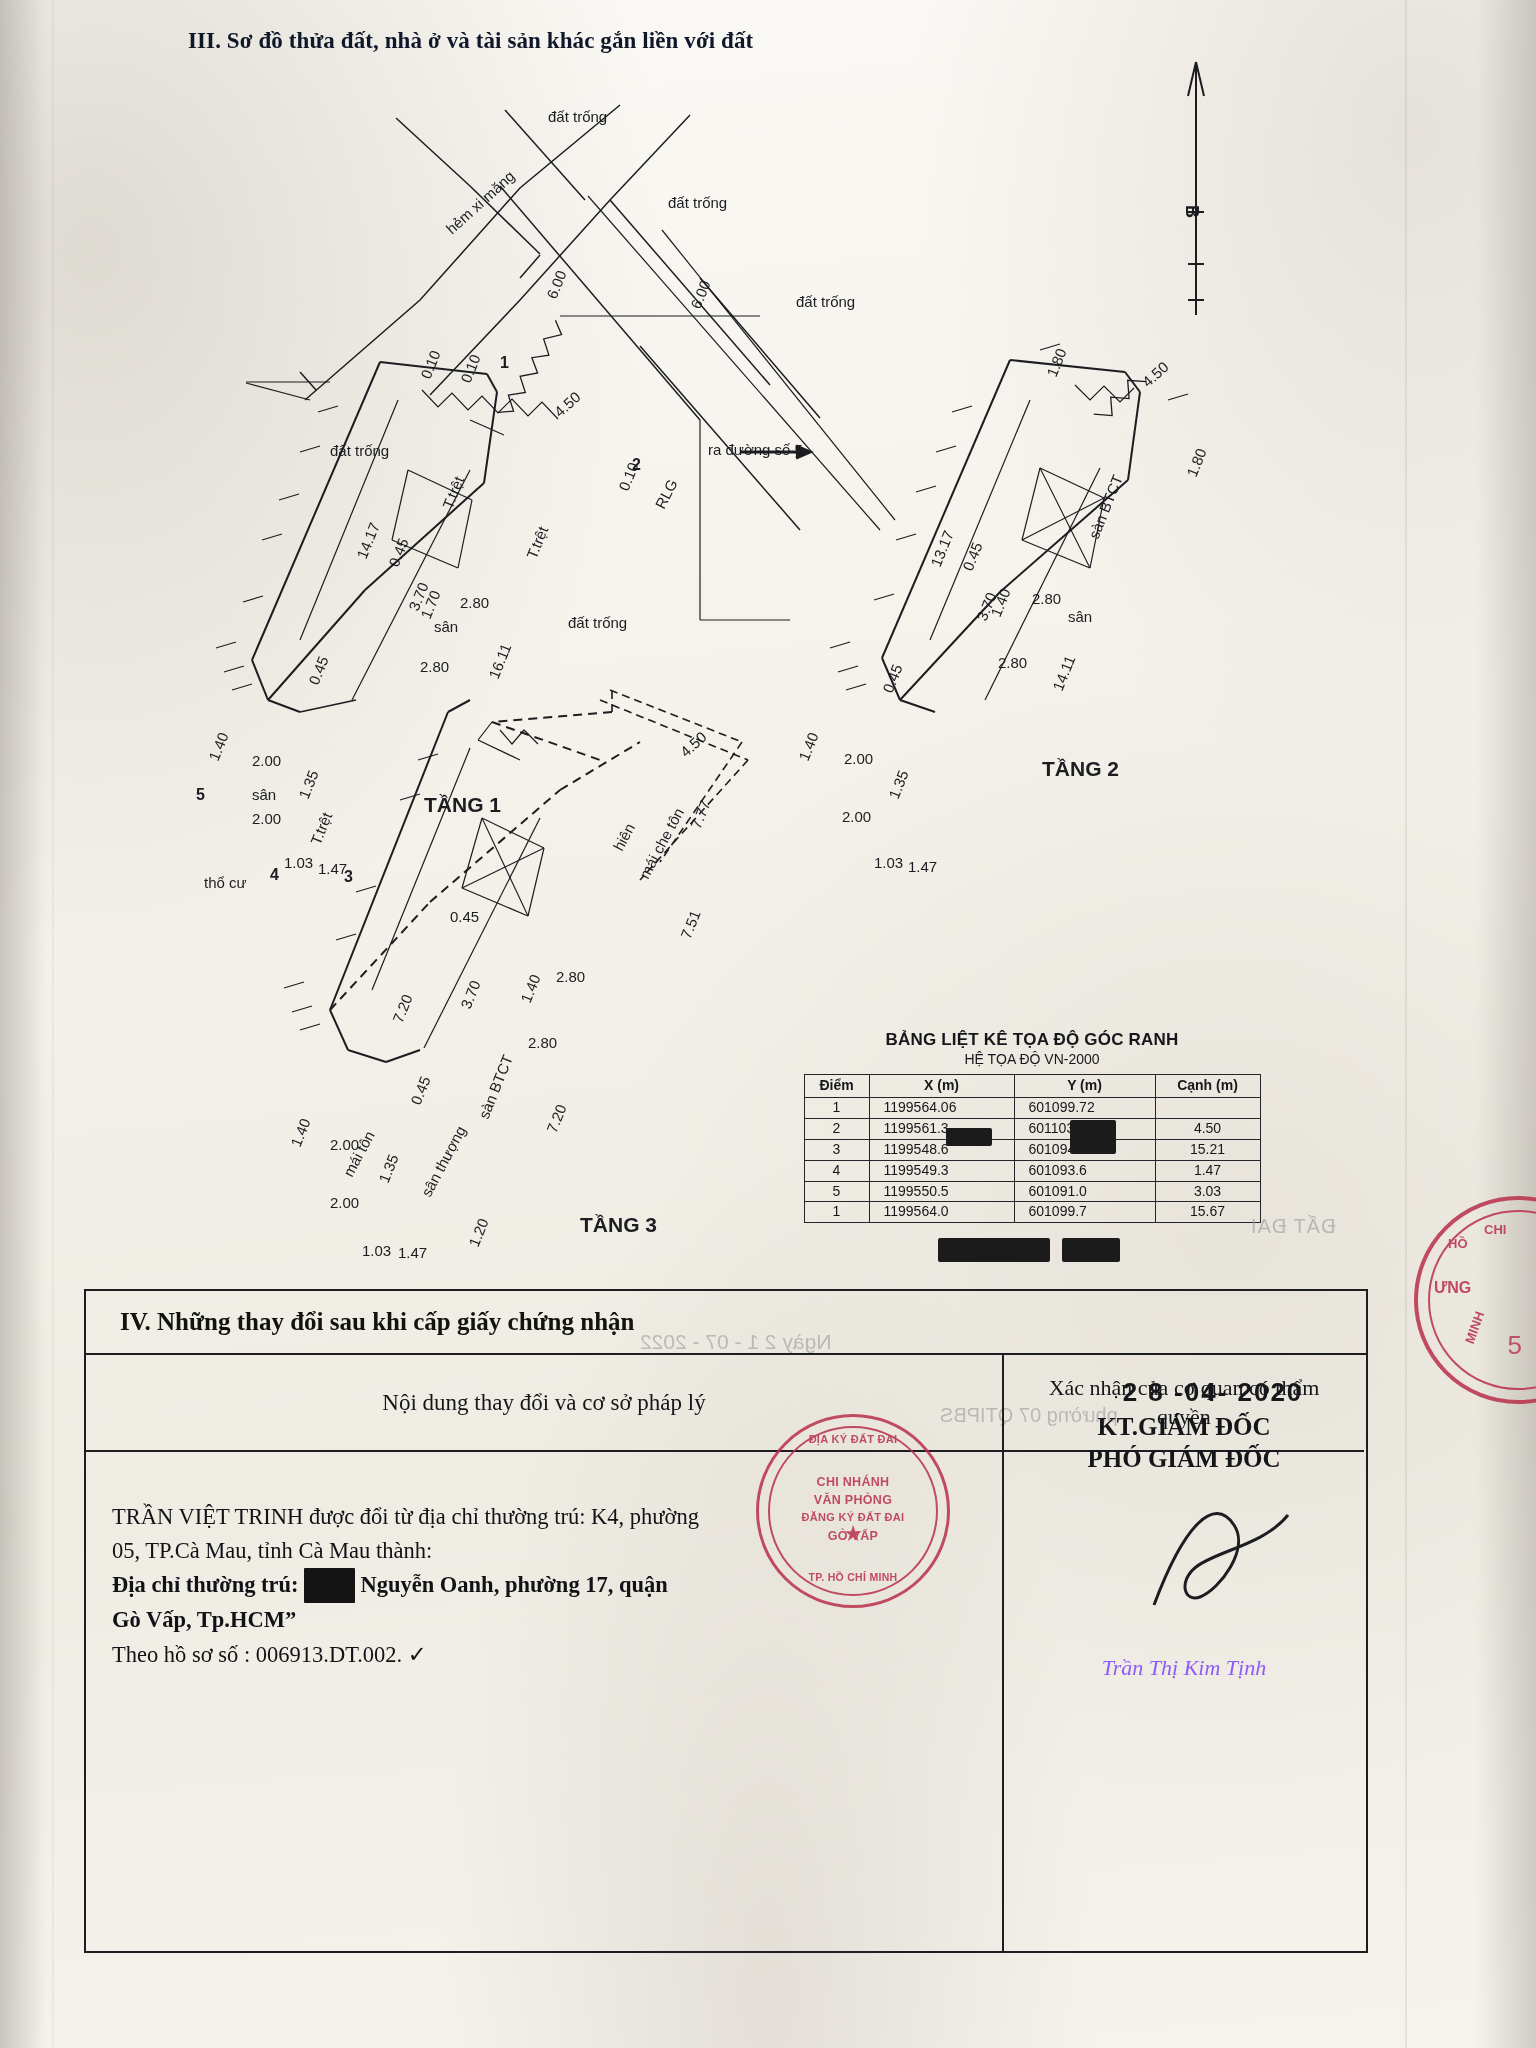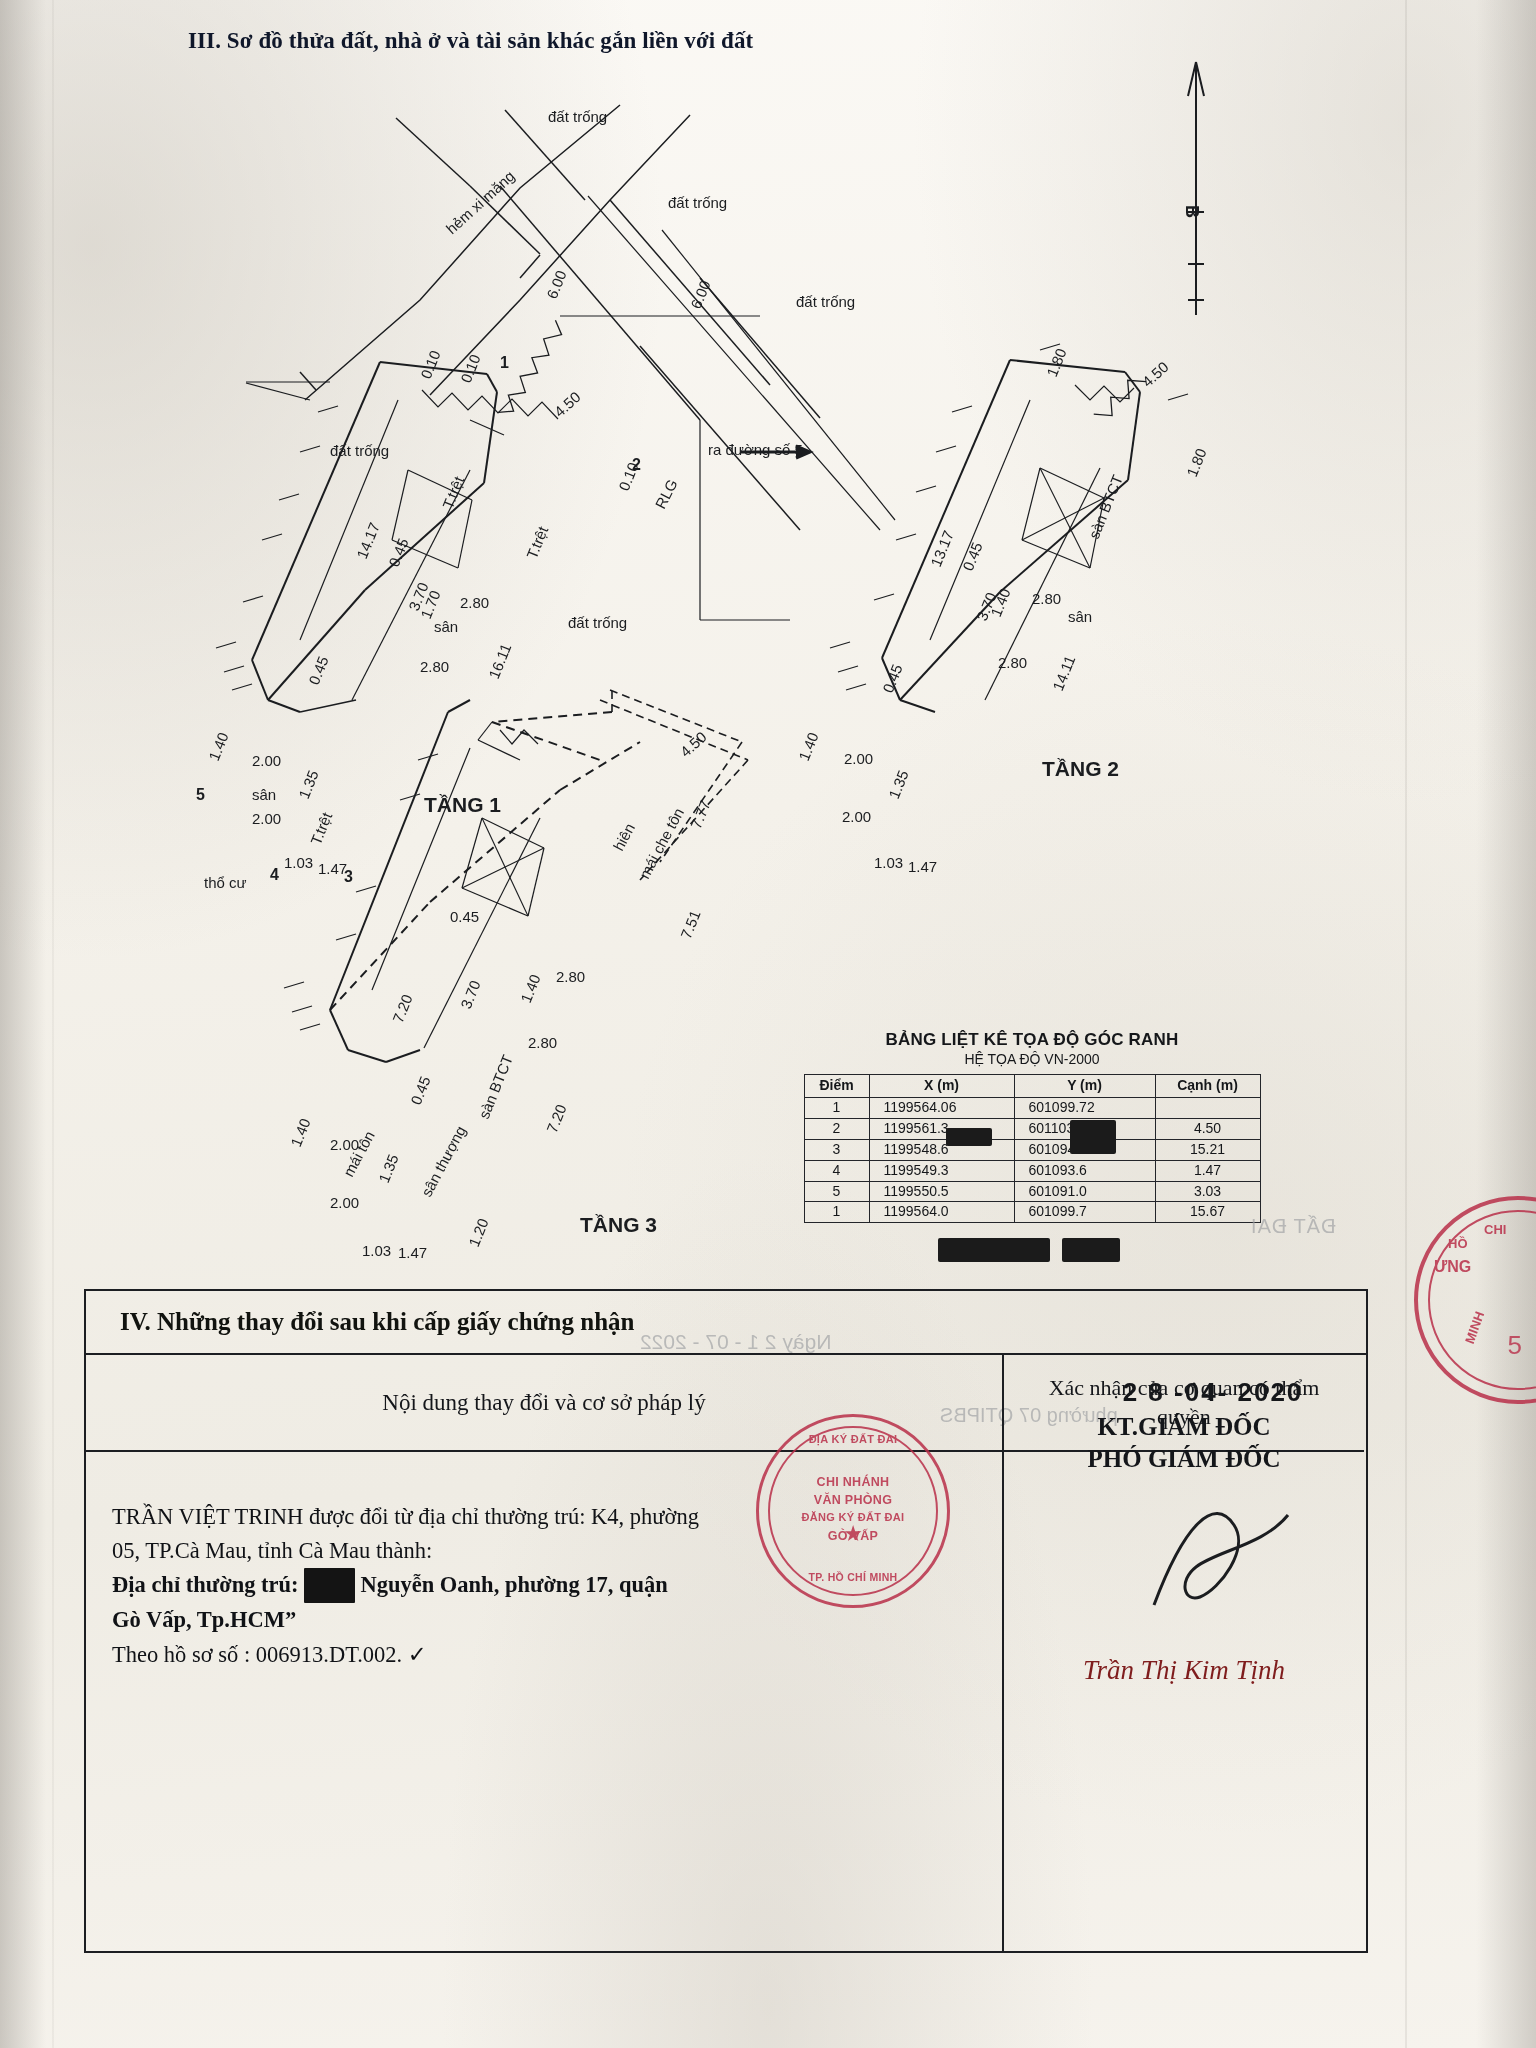--- a/index.html
+++ b/index.html
@@ -107,21 +107,21 @@
   .appr-role1 {
     position:absolute; top:58px; left:0; right:0; text-align:center;
     font-size:25px; font-weight:bold; color:#14161a;
   }
   .appr-role2 {
     position:absolute; top:90px; left:0; right:0; text-align:center;
     font-size:25px; font-weight:bold; color:#14161a;
   }
   .signature {
     position:absolute; top:300px; left:0; right:0; text-align:center;
-    font-family:"Liberation Serif", serif; font-style:italic; font-size:27px; color:#7f1d1d;
+    font-family:"Liberation Serif", serif; font-style:italic; font-size:22px; color:#8b5cf6;
   }
   .sig-swirl { position:absolute; top:130px; left:120px; width:180px; height:150px; }
 
   
   .seal {
     position:absolute; border:3px solid #b9304a; border-radius:50%;
     color:#b9304a; opacity:.85;
   }
   .seal-main {
     left:756px; top:1414px; width:188px; height:188px;
@@ -524,18 +524,18 @@
   <div class="seal-txt" style="top:58px;">CHI NHÁNH</div>
   <div class="seal-txt" style="top:76px;">VĂN PHÒNG</div>
   <div class="seal-txt" style="top:94px; font-size:11px;">ĐĂNG KÝ ĐẤT ĐAI</div>
   <div class="seal-txt" style="top:112px;">GÒ VẤP</div>
   <div class="seal-star">★</div>
   <div class="seal-txt" style="top:154px; font-size:10.5px;">TP. HỒ CHÍ MINH</div>
 </div>
 
 <div class="seal seal-right">
   <div class="ring"></div>
-  <div class="seal-right-txt" style="left:16px; top:58px;">ƯNG</div>
+  <div class="seal-right-txt" style="left:16px; top:79px;">ƯNG</div>
   <div class="seal-right-txt" style="left:66px; top:22px; font-size:13px;">CHI</div>
   <div class="seal-right-txt" style="left:30px; top:36px; font-size:13px;">HỒ</div>
   <div class="seal-right-txt" style="left:40px; top:120px; font-size:13px; transform:rotate(-70deg);">MINH</div>
 </div>
 <div class="num-5-right">5</div>
 
 </body></html>

